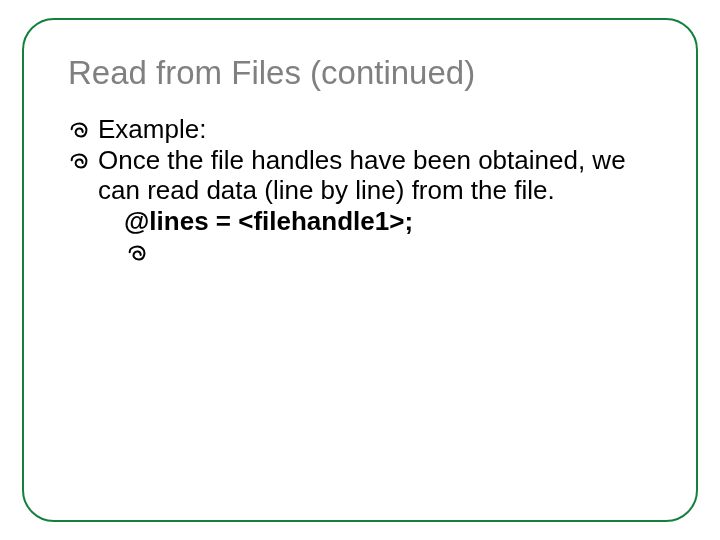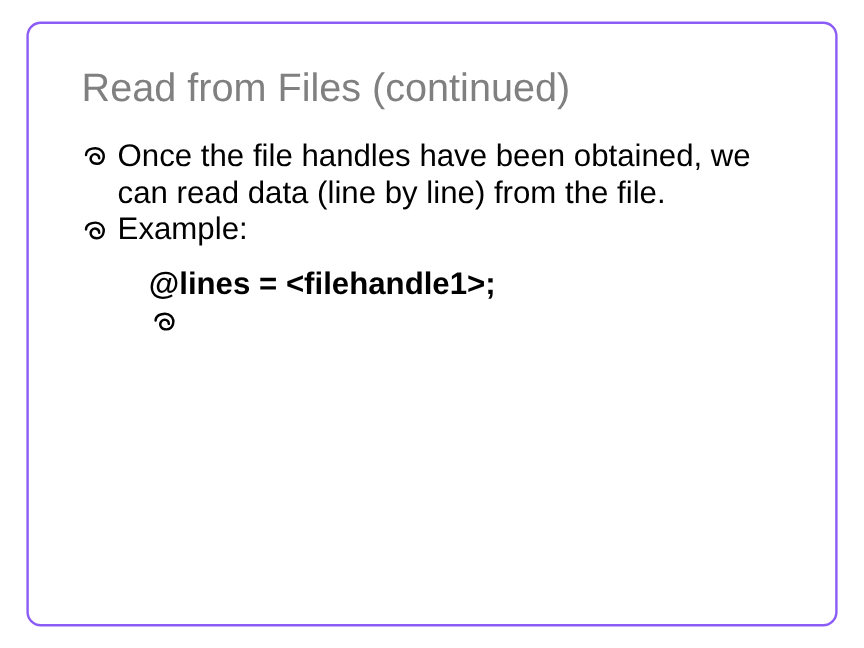--- a/index.html
+++ b/index.html
@@ -16,22 +16,22 @@
     width: 720px;
     height: 540px;
     box-sizing: border-box;
   }
   .frame {
     position: absolute;
     top: 18px;
     left: 22px;
     right: 22px;
     bottom: 18px;
-    border: 2px solid #8b5cf6;
-    border-radius: 12px;
+    border: 2px solid #15803d;
+    border-radius: 32px;
     box-sizing: border-box;
     padding: 34px 44px 0 44px;
     overflow: hidden;
   }
   .title {
     font-size: 33px;
     color: #808080;
     margin: 0 0 22px 0;
     font-weight: normal;
     line-height: 1.15;
@@ -61,44 +61,43 @@
     left: 0;
     top: 0.25em;
     width: 22px;
     height: 22px;
   }
   .lvl3 .bullet-swirl {
     left: 58px;
   }
   .bold {
     font-weight: bold;
-    margin-top: 15px;
   }
 </style>
 </head>
 <body>
 
 <div class="slide">
   <div class="frame">
     <h1 class="title">Read from Files (continued)</h1>
 
     <div class="body">
 
       <div class="lvl1">
         <svg class="bullet-swirl" viewBox="0 0 24 24">
           <path d="M4 10 C4 4, 14 2, 18 6 C22 10, 20 18, 14 18 C9 18, 7 14, 9 11 C11 8, 16 9, 16 13" stroke="#000" stroke-width="2.2" fill="none" stroke-linecap="round"></path>
         </svg>
-        <span>Once the file handles have been obtained, we can read data (line by line) from the file.</span>
+        <span>Example:</span>
       </div>
 
       <div class="lvl1">
         <svg class="bullet-swirl" viewBox="0 0 24 24">
           <path d="M4 10 C4 4, 14 2, 18 6 C22 10, 20 18, 14 18 C9 18, 7 14, 9 11 C11 8, 16 9, 16 13" stroke="#000" stroke-width="2.2" fill="none" stroke-linecap="round"></path>
         </svg>
-        <span>Example:</span>
+        <span>Once the file handles have been obtained, we can read data (line by line) from the file.</span>
       </div>
 
       <div class="lvl2 bold">@lines = &lt;filehandle1&gt;;</div>
 
       <div class="lvl3">
         <svg class="bullet-swirl" viewBox="0 0 24 24">
           <path d="M4 10 C4 4, 14 2, 18 6 C22 10, 20 18, 14 18 C9 18, 7 14, 9 11 C11 8, 16 9, 16 13" stroke="#000" stroke-width="2.2" fill="none" stroke-linecap="round"></path>
         </svg>
       </div>
 

